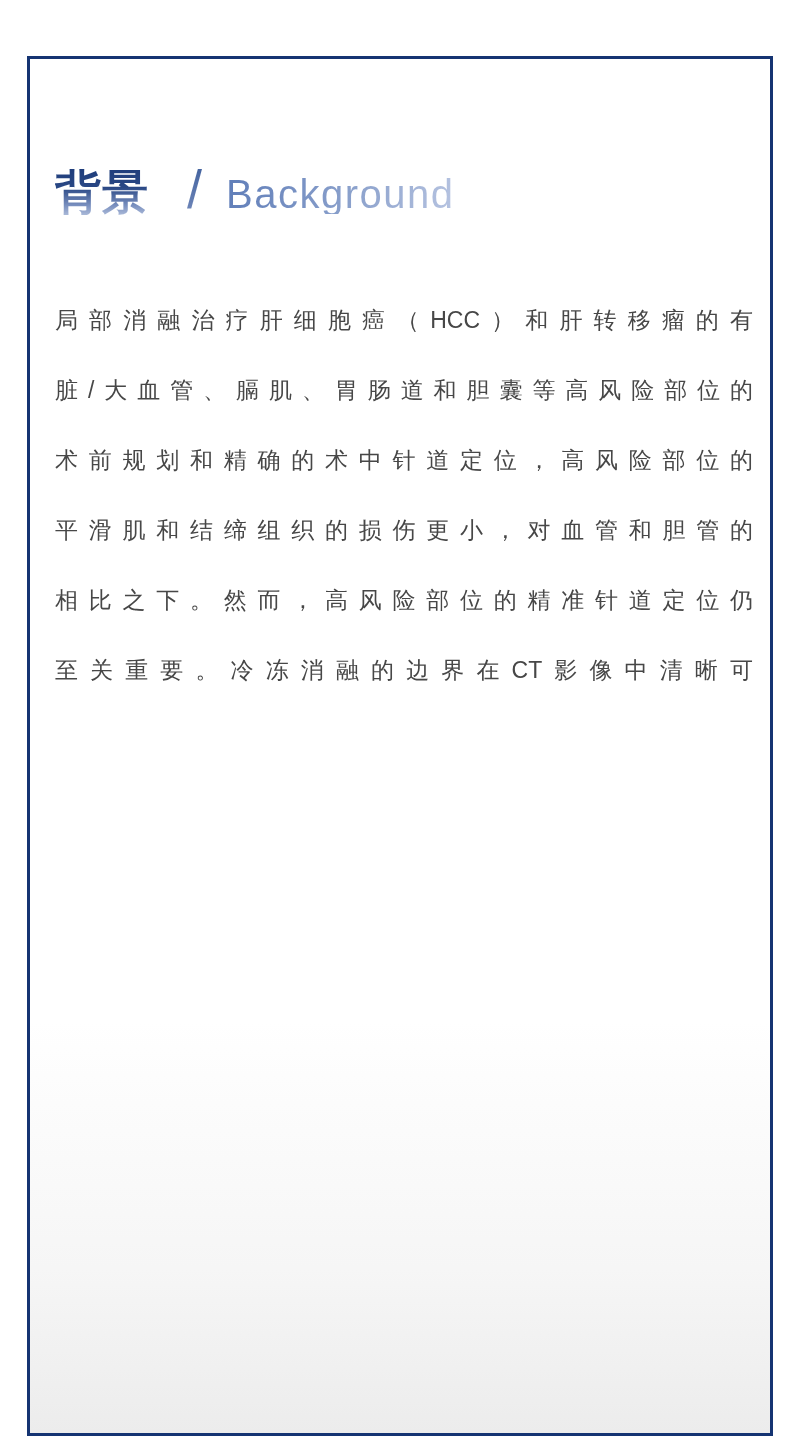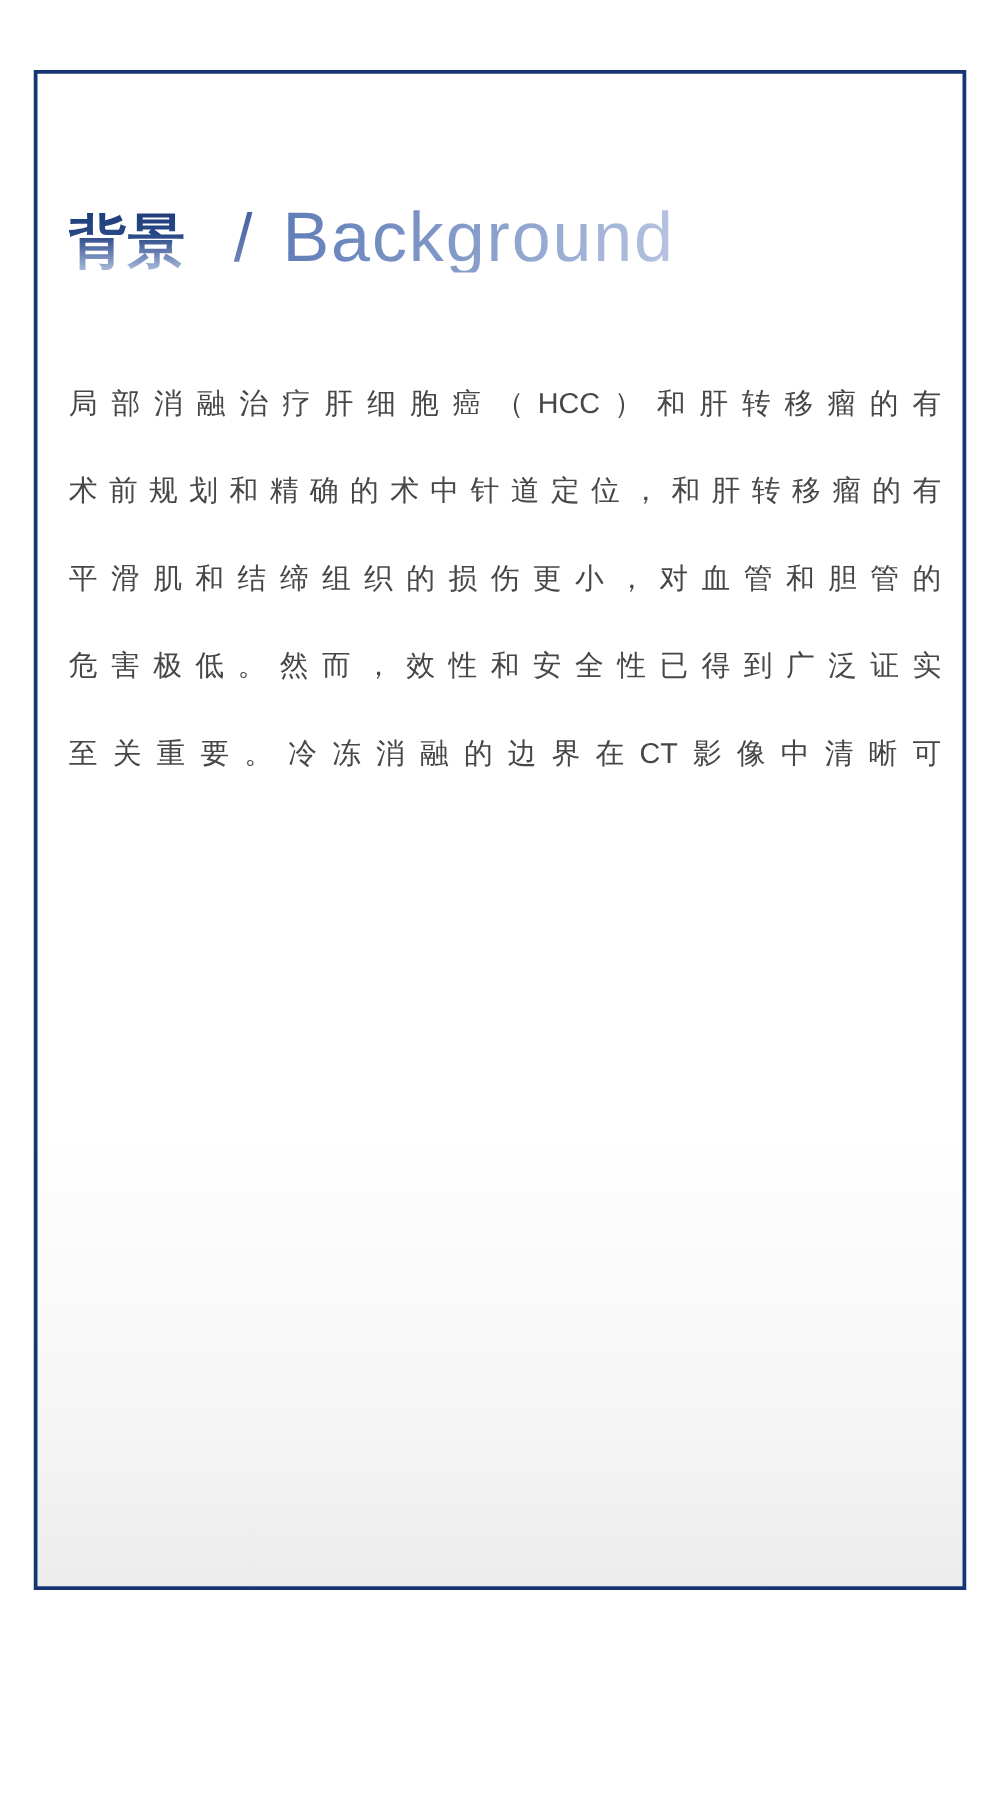--- a/index.html
+++ b/index.html
@@ -13,21 +13,21 @@
     width: 800px;
     height: 1450px;
     background: #ffffff;
     overflow: hidden;
   }
   .card {
     position: absolute;
     left: 27px;
     top: 56px;
     width: 746px;
-    height: 1216px;
+    height: 1380px;
     box-sizing: border-box;
     border: 3px solid #153472;
     background: linear-gradient(180deg, #ffffff 0%, #ffffff 70%, #f6f6f6 88%, #ececec 100%);
     padding: 0 17px 17px 25px;
   }
   .header {
     margin-top: 103px;
     display: flex;
     align-items: baseline;
     line-height: 1;
@@ -45,21 +45,21 @@
   .slash {
     font-size: 54px;
     font-weight: 300;
     margin: 0 24px 0 38px;
     background: linear-gradient(180deg, #3f5f9c 0%, #7289bb 100%);
     -webkit-background-clip: text;
     background-clip: text;
     color: transparent;
   }
   .title-en {
-    font-size: 56px;
+    font-size: 40px;
     font-weight: 300;
     letter-spacing: 1.5px;
     background: linear-gradient(100deg, #5f7db8 0%, #8ba1cc 55%, #b7c4e1 100%);
     -webkit-background-clip: text;
     background-clip: text;
     color: transparent;
   }
   .body-text {
     margin-top: 69px;
   }
@@ -77,20 +77,21 @@
 
 <div class="page">
   <div class="card">
     <div class="header">
       <span class="title-zh">背景</span>
       <span class="slash">/</span>
       <span class="title-en">Background</span>
     </div>
     <div class="body-text">
       <div class="line">局部消融治疗肝细胞癌（HCC）和肝转移瘤的有</div>
-      <div class="line">术前规划和精确的术中针道定位，和肝转移瘤的有</div>
+      <div class="line">脏/大血管、膈肌、胃肠道和胆囊等高风险部位的</div>
+      <div class="line">术前规划和精确的术中针道定位，高风险部位的</div>
       <div class="line">平滑肌和结缔组织的损伤更小，对血管和胆管的</div>
-      <div class="line">危害极低。然而，效性和安全性已得到广泛证实</div>
+      <div class="line">相比之下。然而，高风险部位的精准针道定位仍</div>
       <div class="line">至关重要。冷冻消融的边界在CT影像中清晰可</div>
 
     </div>
   </div>
 </div>
 
 </body></html>

